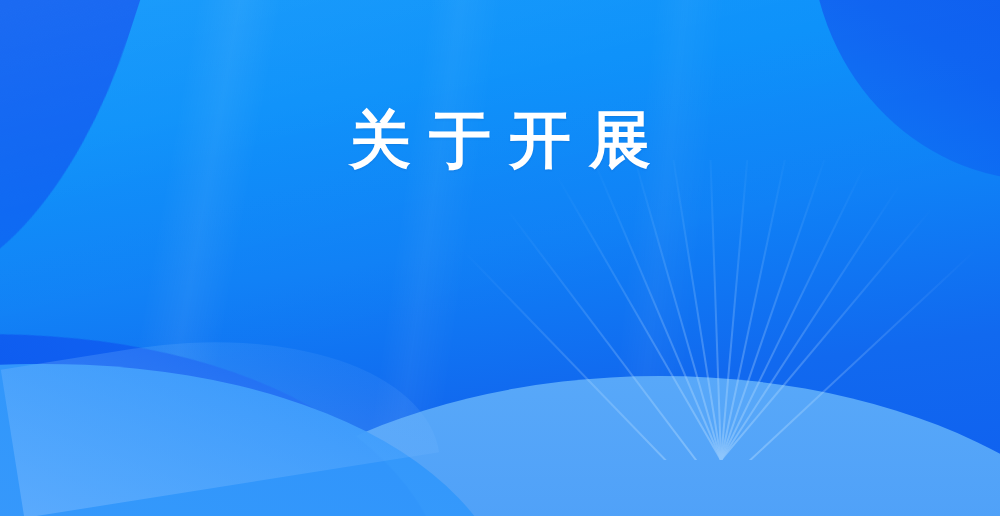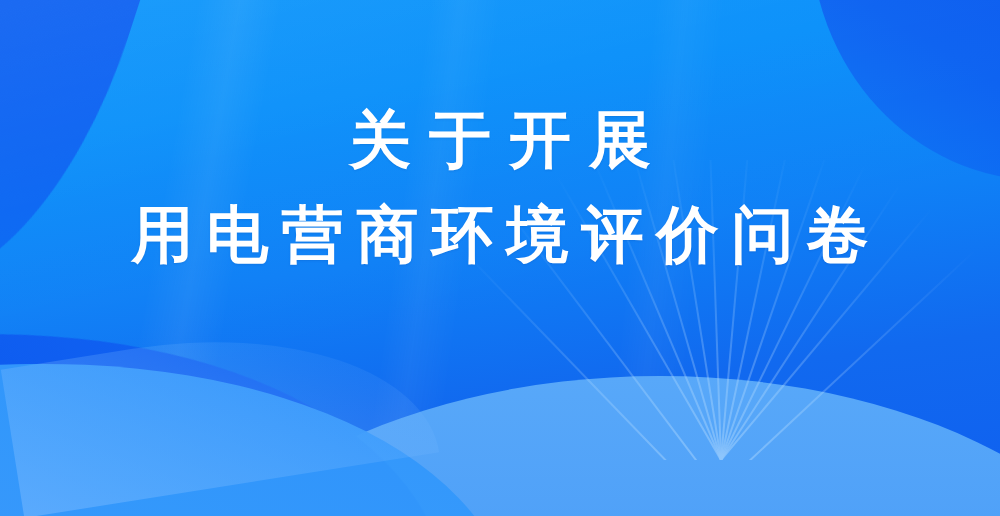--- a/index.html
+++ b/index.html
@@ -226,16 +226,15 @@
     <i></i>
     <i></i>
   </div>
 
   <div class="bg-lower-left-dark"></div>
   <div class="bg-ribbon-left"></div>
   <div class="bg-ribbon-left-edge"></div>
 
   <div class="title-block">
     <span class="title-line title-line-1">关于开展</span>
-    <span class="title-line title-line-2">用电营商环境评价问卷</span>
   </div>
 
 </div>
 
 </body></html>

